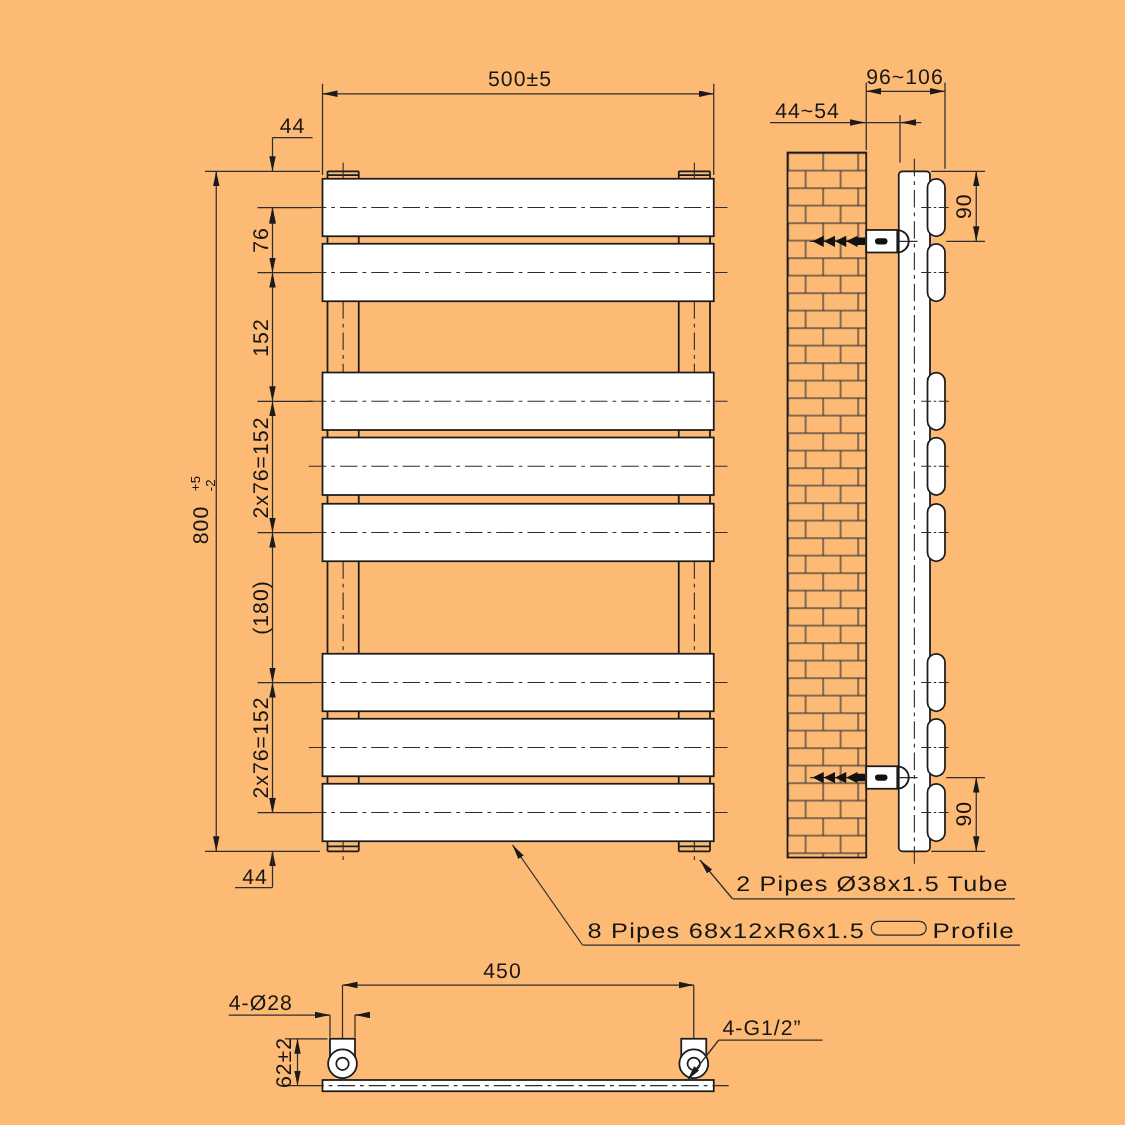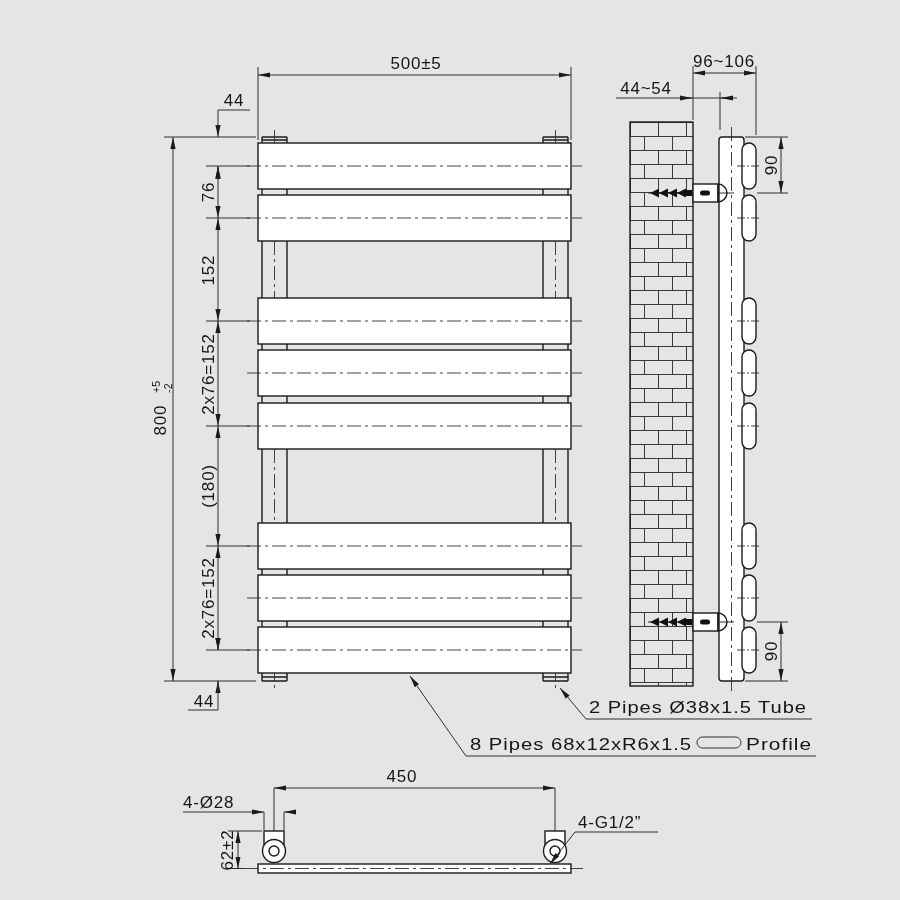--- a/index.html
+++ b/index.html
@@ -1,16 +1,16 @@
 <!DOCTYPE html>
 <html><head>
 <meta charset="utf-8">
 <style>
   html,body{margin:0;padding:0;background:#fff;}
-  #stage{position:relative;width:900px;height:900px;background:#e5e5e5;overflow:hidden;}
+  #stage{position:relative;width:900px;height:900px;background:#fdba74;overflow:hidden;}
   svg{display:block;}
   text{font-family:"Liberation Sans","DejaVu Sans",sans-serif;font-size:17px;fill:#161616;letter-spacing:0.8px;}
   .sm{font-size:10.5px;letter-spacing:0.2px;}
   .s1{stroke:#1b1b1b;stroke-width:1.4;fill:none;}
   .s1f{stroke:#1b1b1b;stroke-width:1.4;fill:#ffffff;}
   .s0{stroke:#2e2e2e;stroke-width:1;fill:none;}
   .cl{stroke:#2e2e2e;stroke-width:0.9;fill:none;stroke-dasharray:14 4 3 4;}
   .tick{stroke:#2e2e2e;stroke-width:0.9;fill:none;stroke-dasharray:8 2 2 2;}
   .blk{fill:#111;stroke:none;}
 </style>

